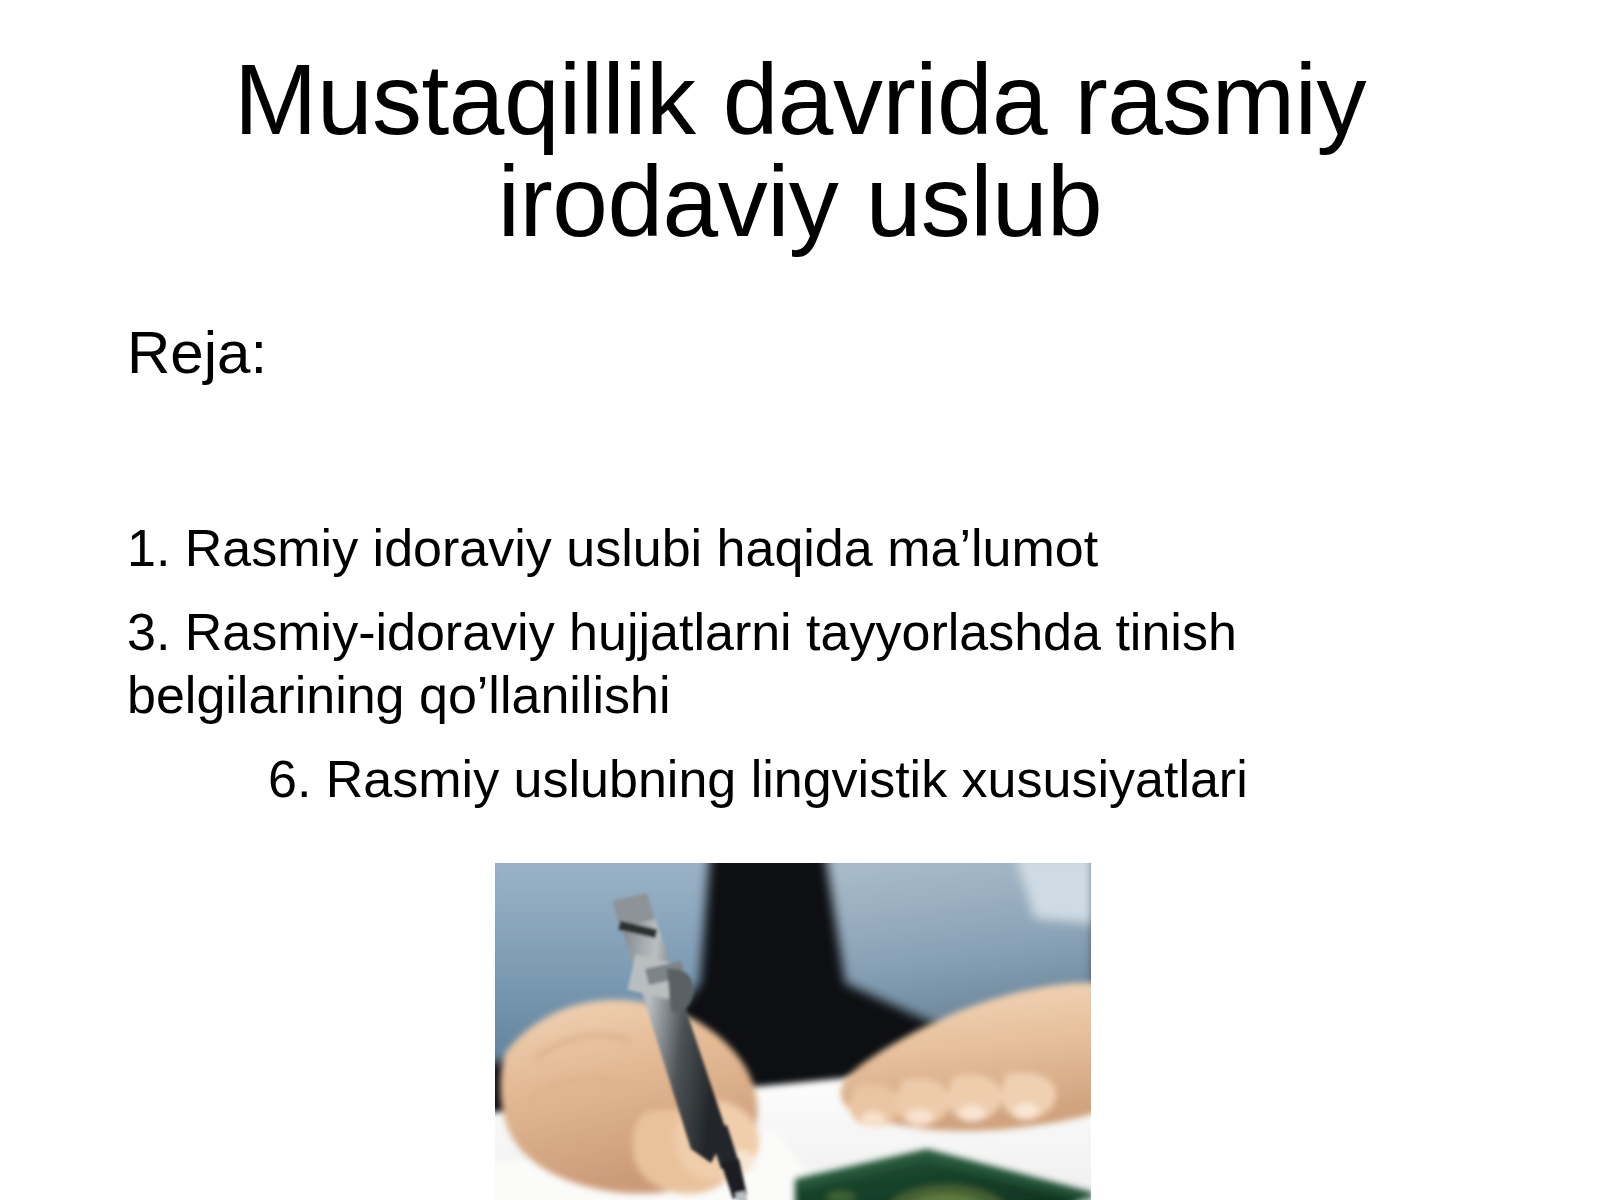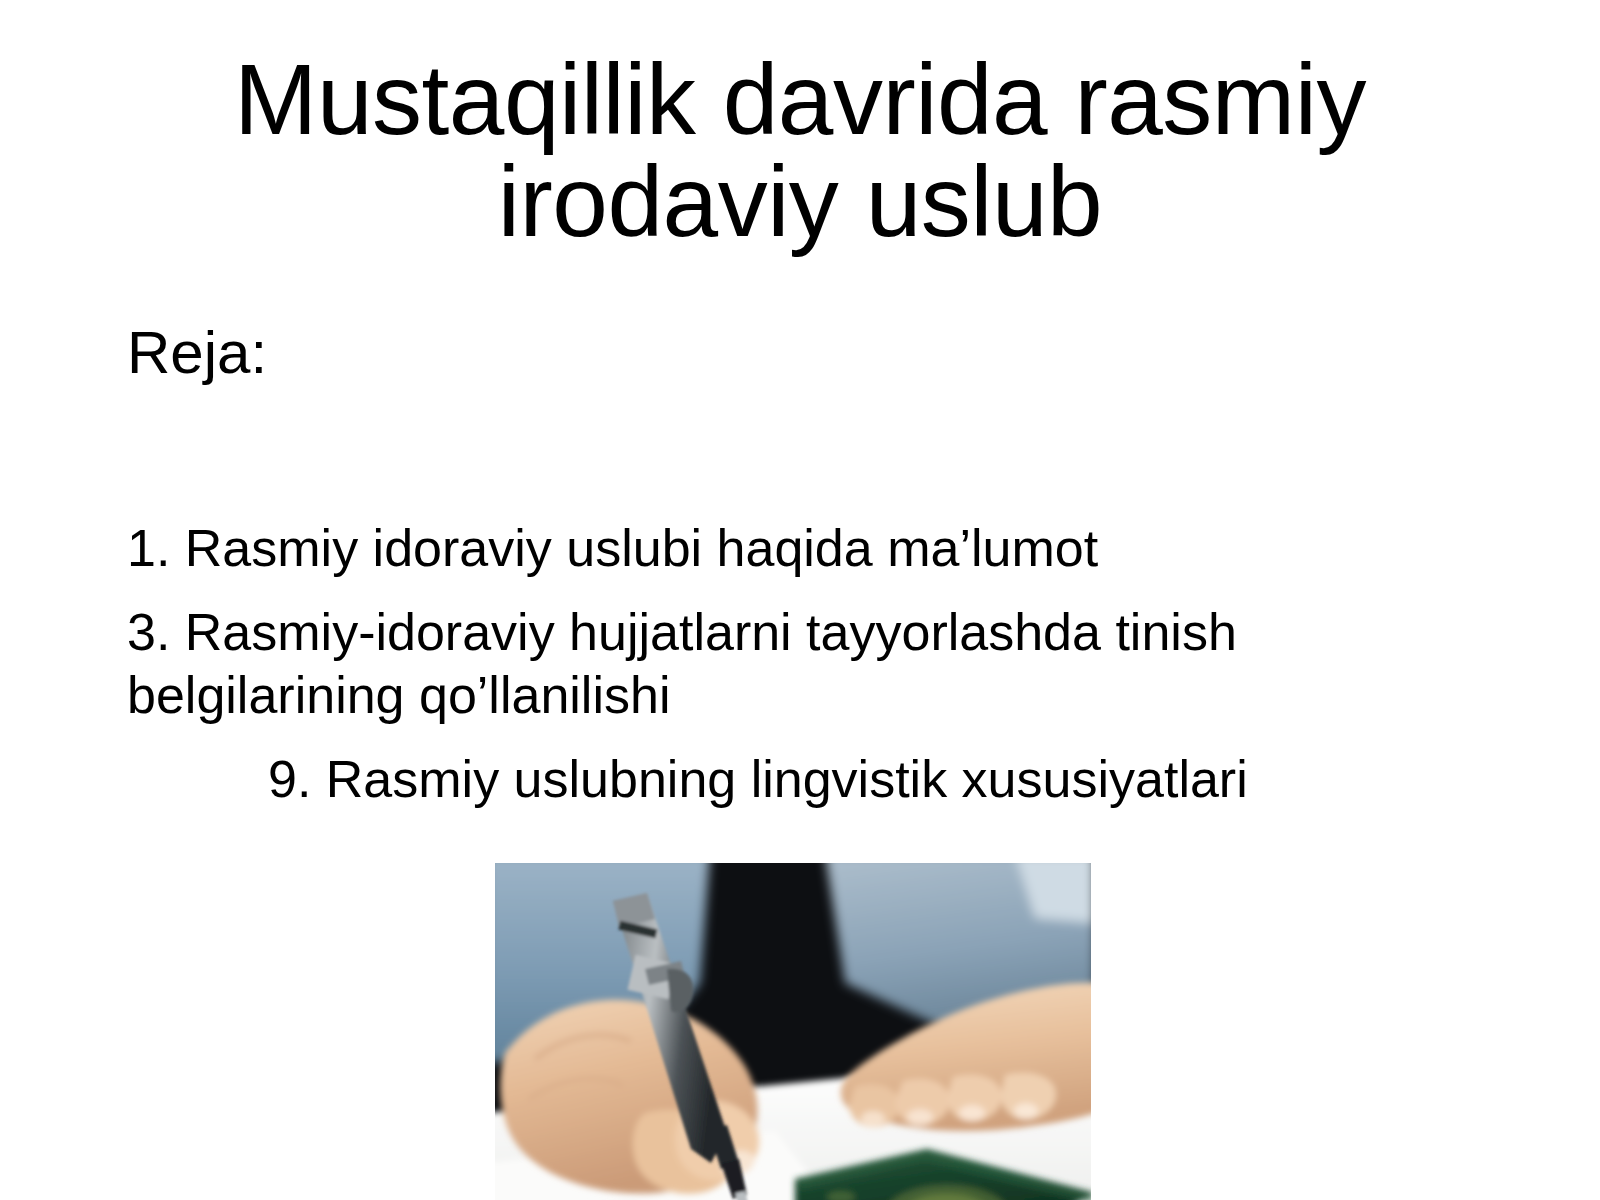--- a/index.html
+++ b/index.html
@@ -105,21 +105,21 @@
     <div class="title-line">irodaviy uslub</div>
   </div>
 
   <div class="body-block">
     <p class="reja">Reja:</p>
 
     <div class="spacer-gap"></div>
 
     <p class="list-item">1. Rasmiy idoraviy uslubi haqida ma’lumot</p>
     <p class="list-item">3. Rasmiy-idoraviy hujjatlarni tayyorlashda tinish belgilarining qo’llanilishi</p>
-    <p class="list-item indented">9. Rasmiy uslubning lingvistik xususiyatlari</p>
+    <p class="list-item indented">6. Rasmiy uslubning lingvistik xususiyatlari</p>
   </div>
 
   <div class="photo">
     <div class="photo-inner">
       <svg class="photo-svg" viewBox="0 0 596 400" preserveAspectRatio="xMidYMin slice">
         <defs>
           <linearGradient id="gShirtL" x1="0" y1="0" x2="0" y2="1">
             <stop offset="0%" stop-color="#9db4c7"></stop>
             <stop offset="55%" stop-color="#7e9cb4"></stop>
             <stop offset="100%" stop-color="#61839c"></stop>

